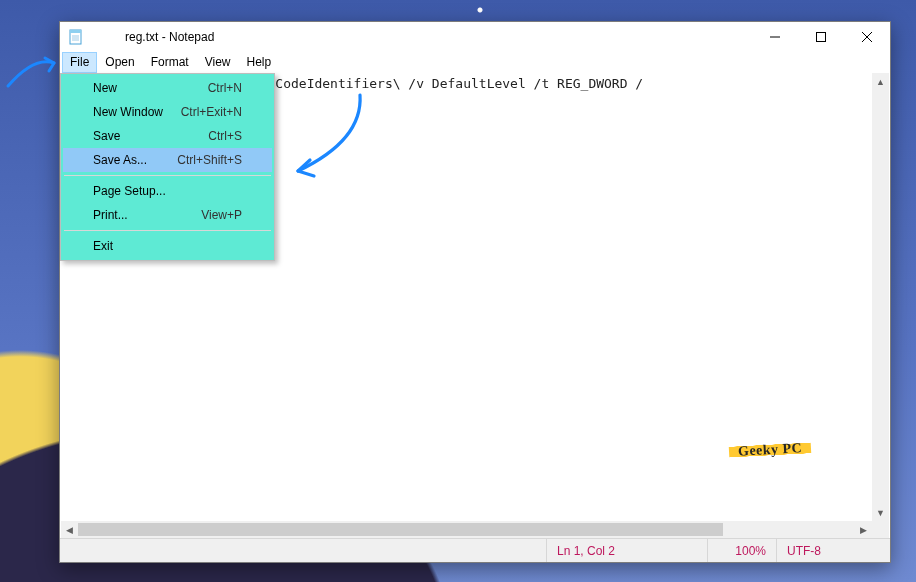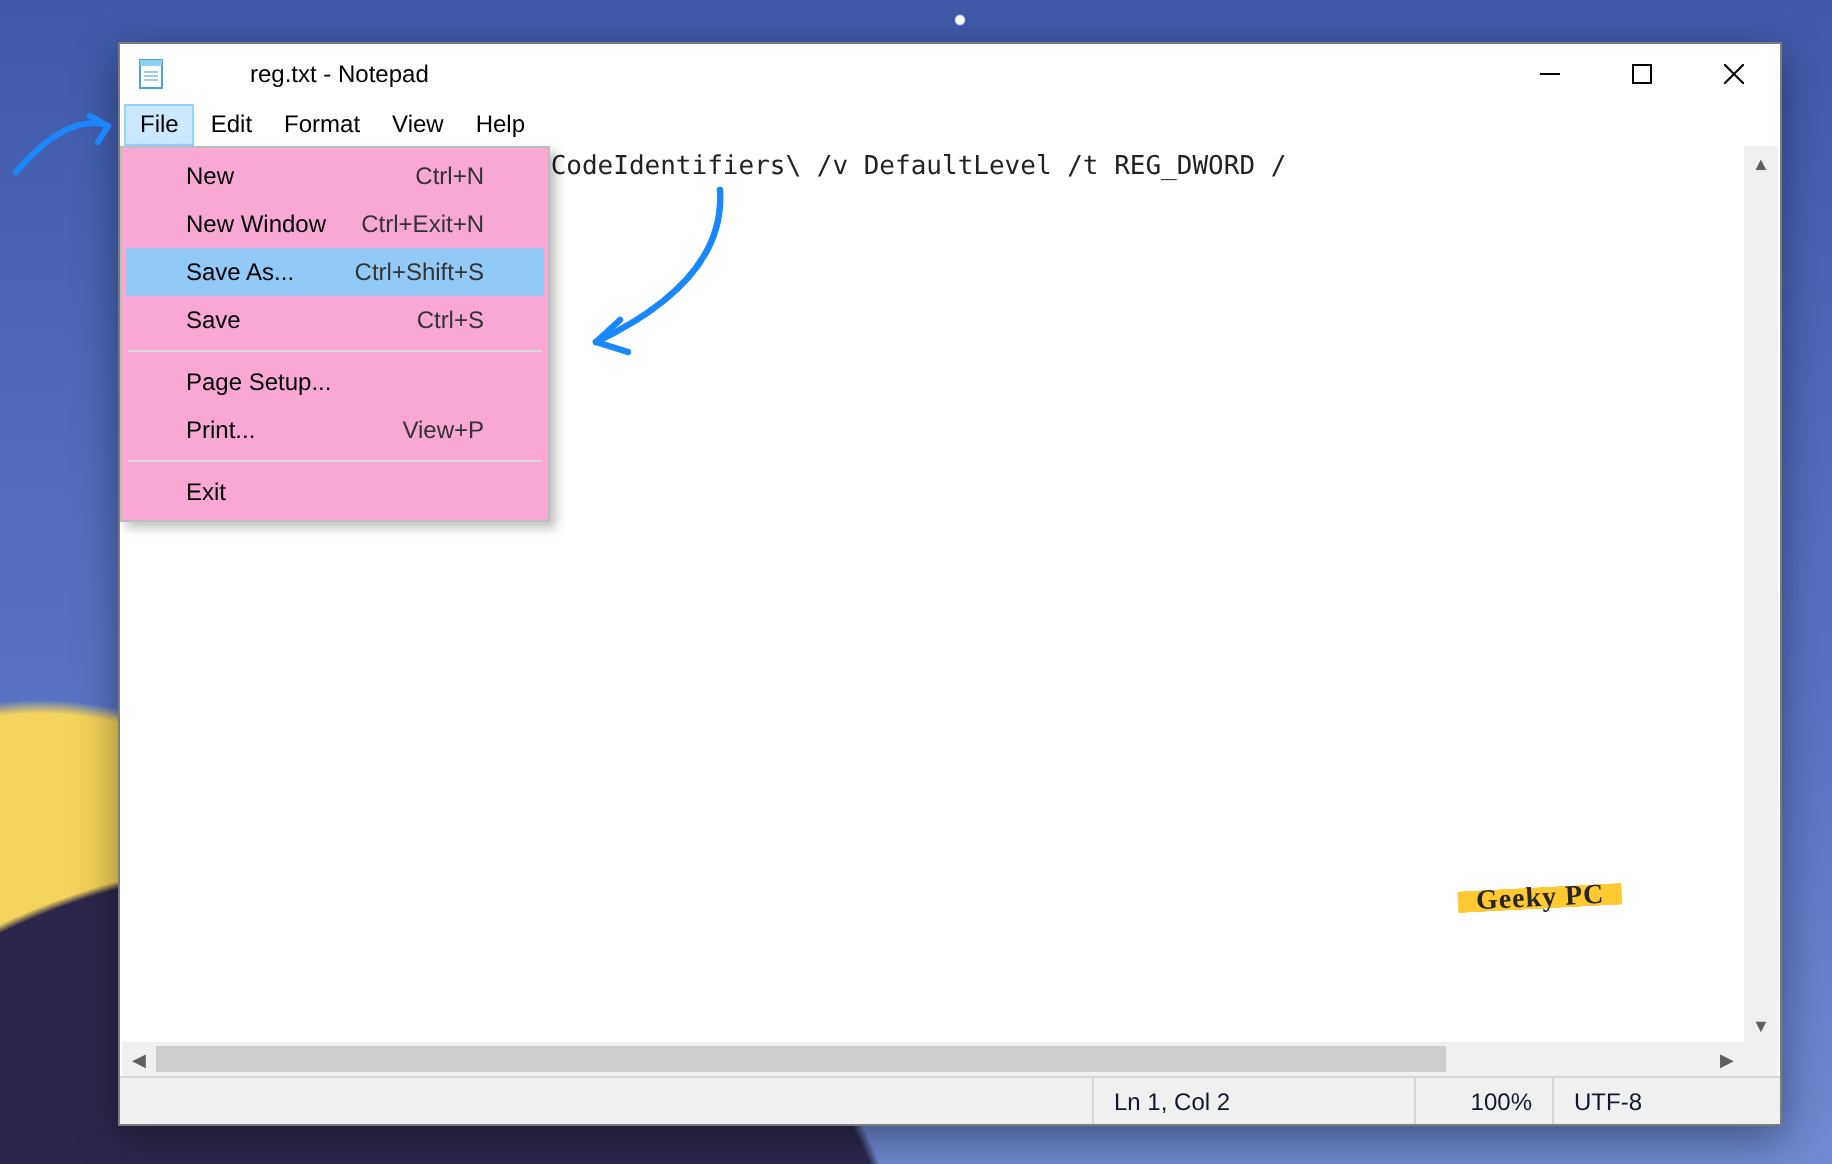--- a/index.html
+++ b/index.html
@@ -33,31 +33,31 @@
     font-family:Consolas,monospace;font-size:13px;white-space:pre;color:#222;
   }
   .vscroll{position:absolute;right:0;top:0;bottom:17px;width:17px;background:#f0f0f0;}
   .vscroll .arrow{height:17px;display:flex;align-items:center;justify-content:center;color:#606060;font-size:9px;}
   .vscroll .track{position:absolute;top:17px;bottom:17px;left:0;right:0;}
   .hscroll{position:absolute;left:0;right:17px;bottom:0;height:17px;background:#f0f0f0;display:flex;}
   .hscroll .arrow{width:17px;display:flex;align-items:center;justify-content:center;color:#606060;font-size:9px;}
   .hscroll .track{flex:1;position:relative;}
   .hscroll .thumb{position:absolute;top:2px;bottom:2px;left:0;width:83%;background:#cdcdcd;}
   .scroll-corner{position:absolute;right:0;bottom:0;width:17px;height:17px;background:#f0f0f0;}
-  .statusbar{height:23px;background:#f0f0f0;border-top:1px solid #d7d7d7;display:flex;font-size:12px;color:#0f172a;}
+  .statusbar{height:23px;background:#f0f0f0;border-top:1px solid #d7d7d7;display:flex;font-size:12px;color:#be185d;}
   .statusbar .spacer{flex:1;}
   .statusbar .cell{padding:0 10px;border-left:1px solid #d7d7d7;display:flex;align-items:center;min-width:0;}
   .statusbar .cell.wide{width:140px;}
   .statusbar .cell.zoom{width:48px;justify-content:flex-end;}
   .statusbar .cell.enc{width:113px;}
   .statusbar .cell.utf{width:93px;}
   
   .dropdown{
     position:absolute;left:60px;top:73px;width:209px;
-    background:#f9a8d4;border:1px solid #bdbdbd;
+    background:#5eead4;border:1px solid #bdbdbd;
     box-shadow:3px 3px 5px rgba(0,0,0,.25);
     padding:2px;
   }
   .dd-item{height:24px;display:flex;align-items:center;padding:0 30px 0 30px;position:relative;}
   .dd-item .label{flex:1;}
   .dd-item .shortcut{color:#333;}
   .dd-item.hl{background:#91c9f7;}
   .dd-sep{height:1px;background:#d7d7d7;margin:3px 1px;}
   
   .anno{position:absolute;pointer-events:none;}
@@ -107,21 +107,21 @@
         <svg width="10" height="10">
             <line x1="0" y1="0" x2="10" y2="10" stroke="#000"></line>
             <line x1="10" y1="0" x2="0" y2="10" stroke="#000"></line>
           </svg>
       </div>
     </div>
   </div>
 
   <div class="menubar">
     <div class="menuitem open">File</div>
-    <div class="menuitem">Edit</div>
+    <div class="menuitem">Open</div>
     <div class="menuitem">Format</div>
     <div class="menuitem">View</div>
     <div class="menuitem">Help</div>
   </div>
 
   <div class="editor">
     <div class="content">es\Microsoft\Windows\Safer\CodeIdentifiers\ /v DefaultLevel /t REG_DWORD /</div>
     <div class="vscroll">
       <div class="arrow">▲</div>
       <div class="track"></div>
@@ -151,27 +151,27 @@
 
 <div class="dropdown" id="dropdown">
     <div class="dd-item">
       <span class="label">New</span>
       <span class="shortcut">Ctrl+N</span>
     </div>
     <div class="dd-item">
       <span class="label">New Window</span>
       <span class="shortcut">Ctrl+Exit+N</span>
     </div>
+    <div class="dd-item">
+      <span class="label">Save</span>
+      <span class="shortcut">Ctrl+S</span>
+    </div>
     <div class="dd-item hl">
       <span class="label">Save As...</span>
       <span class="shortcut">Ctrl+Shift+S</span>
-    </div>
-    <div class="dd-item">
-      <span class="label">Save</span>
-      <span class="shortcut">Ctrl+S</span>
     </div>
     <div class="dd-sep"></div>
     <div class="dd-item">
       <span class="label">Page Setup...</span>
       <span class="shortcut"></span>
     </div>
     <div class="dd-item">
       <span class="label">Print...</span>
       <span class="shortcut">View+P</span>
     </div>

